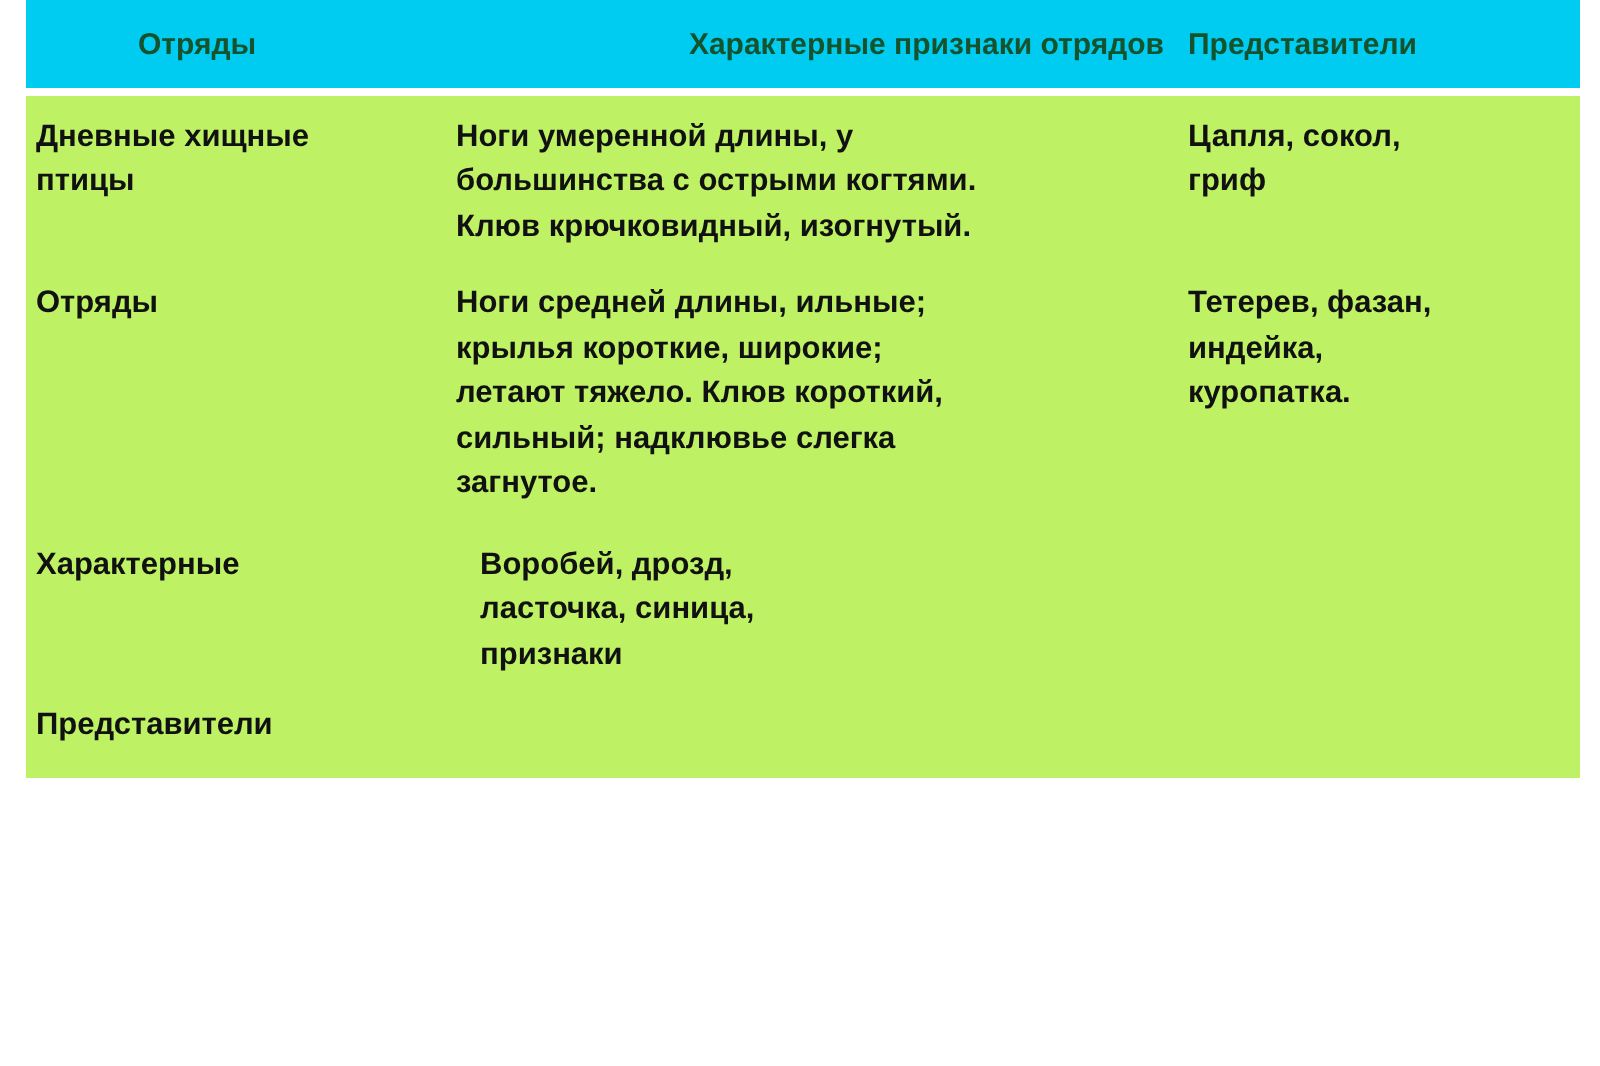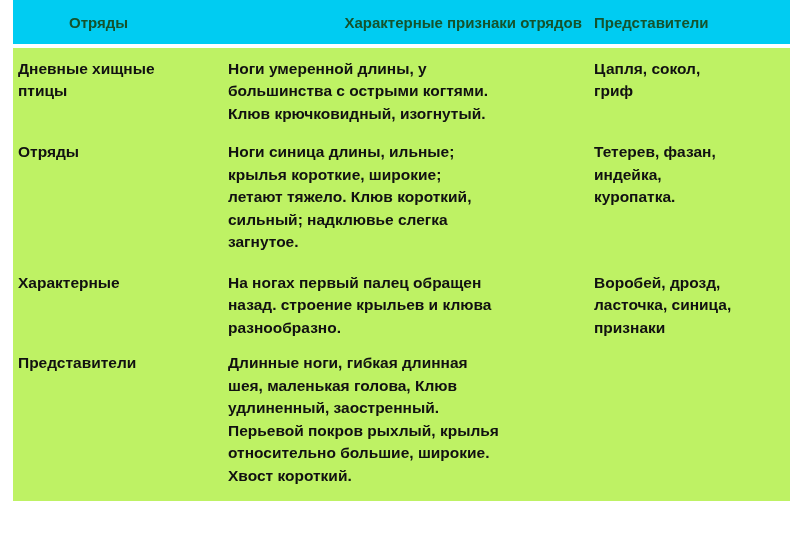--- a/index.html
+++ b/index.html
@@ -95,48 +95,39 @@
 большинства с острыми когтями.
 Клюв крючковидный, изогнутый.</div>
       <div class="cell c3">Цапля, сокол,
 гриф</div>
     </div>
 
     <div class="row-gap-1"></div>
 
     <div class="row">
       <div class="cell c1">Отряды</div>
-      <div class="cell c2">Ноги синица длины, ильные;
+      <div class="cell c2">Ноги средней длины, ильные;
 крылья короткие, широкие;
 летают тяжело. Клюв короткий,
 сильный; надклювье слегка
 загнутое.</div>
       <div class="cell c3">Тетерев, фазан,
 индейка,
 куропатка.</div>
     </div>
 
     <div class="row-gap-2"></div>
 
     <div class="row">
       <div class="cell c1">Характерные</div>
-      <div class="cell c2">На ногах первый палец обращен
-назад. строение крыльев и клюва
-разнообразно.</div>
       <div class="cell c3">Воробей, дрозд,
 ласточка, синица,
 признаки</div>
     </div>
 
     <div class="row-gap-3"></div>
 
     <div class="row">
       <div class="cell c1">Представители</div>
-      <div class="cell c2">Длинные ноги, гибкая длинная
-шея, маленькая голова, Клюв
-удлиненный, заостренный.
-Перьевой покров рыхлый, крылья
-относительно большие, широкие.
-Хвост короткий.</div>
     </div>
 
   </div>
 </div>
 
 </body></html>

